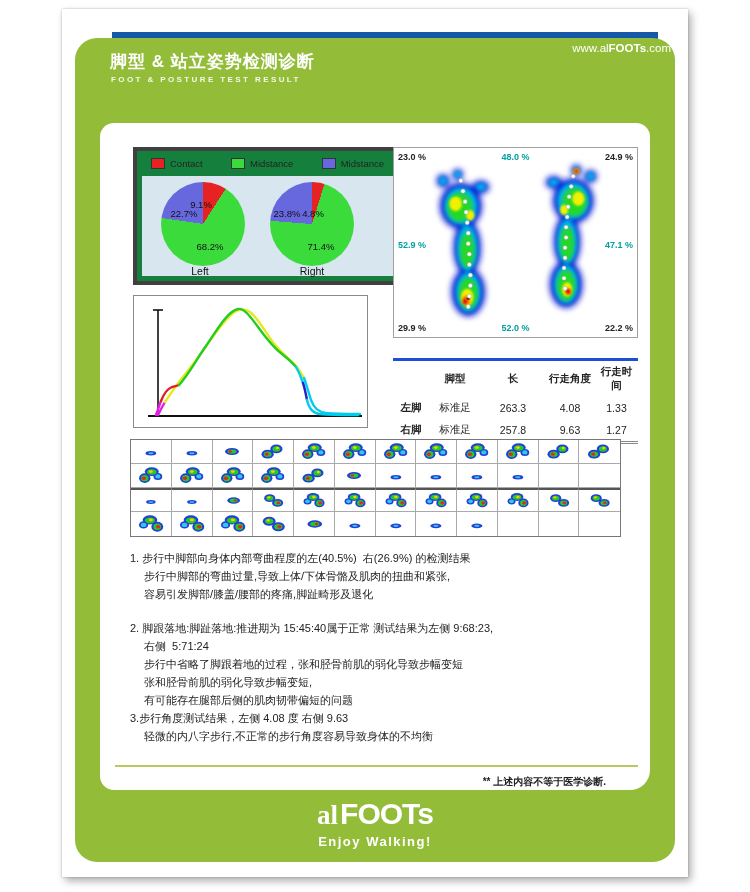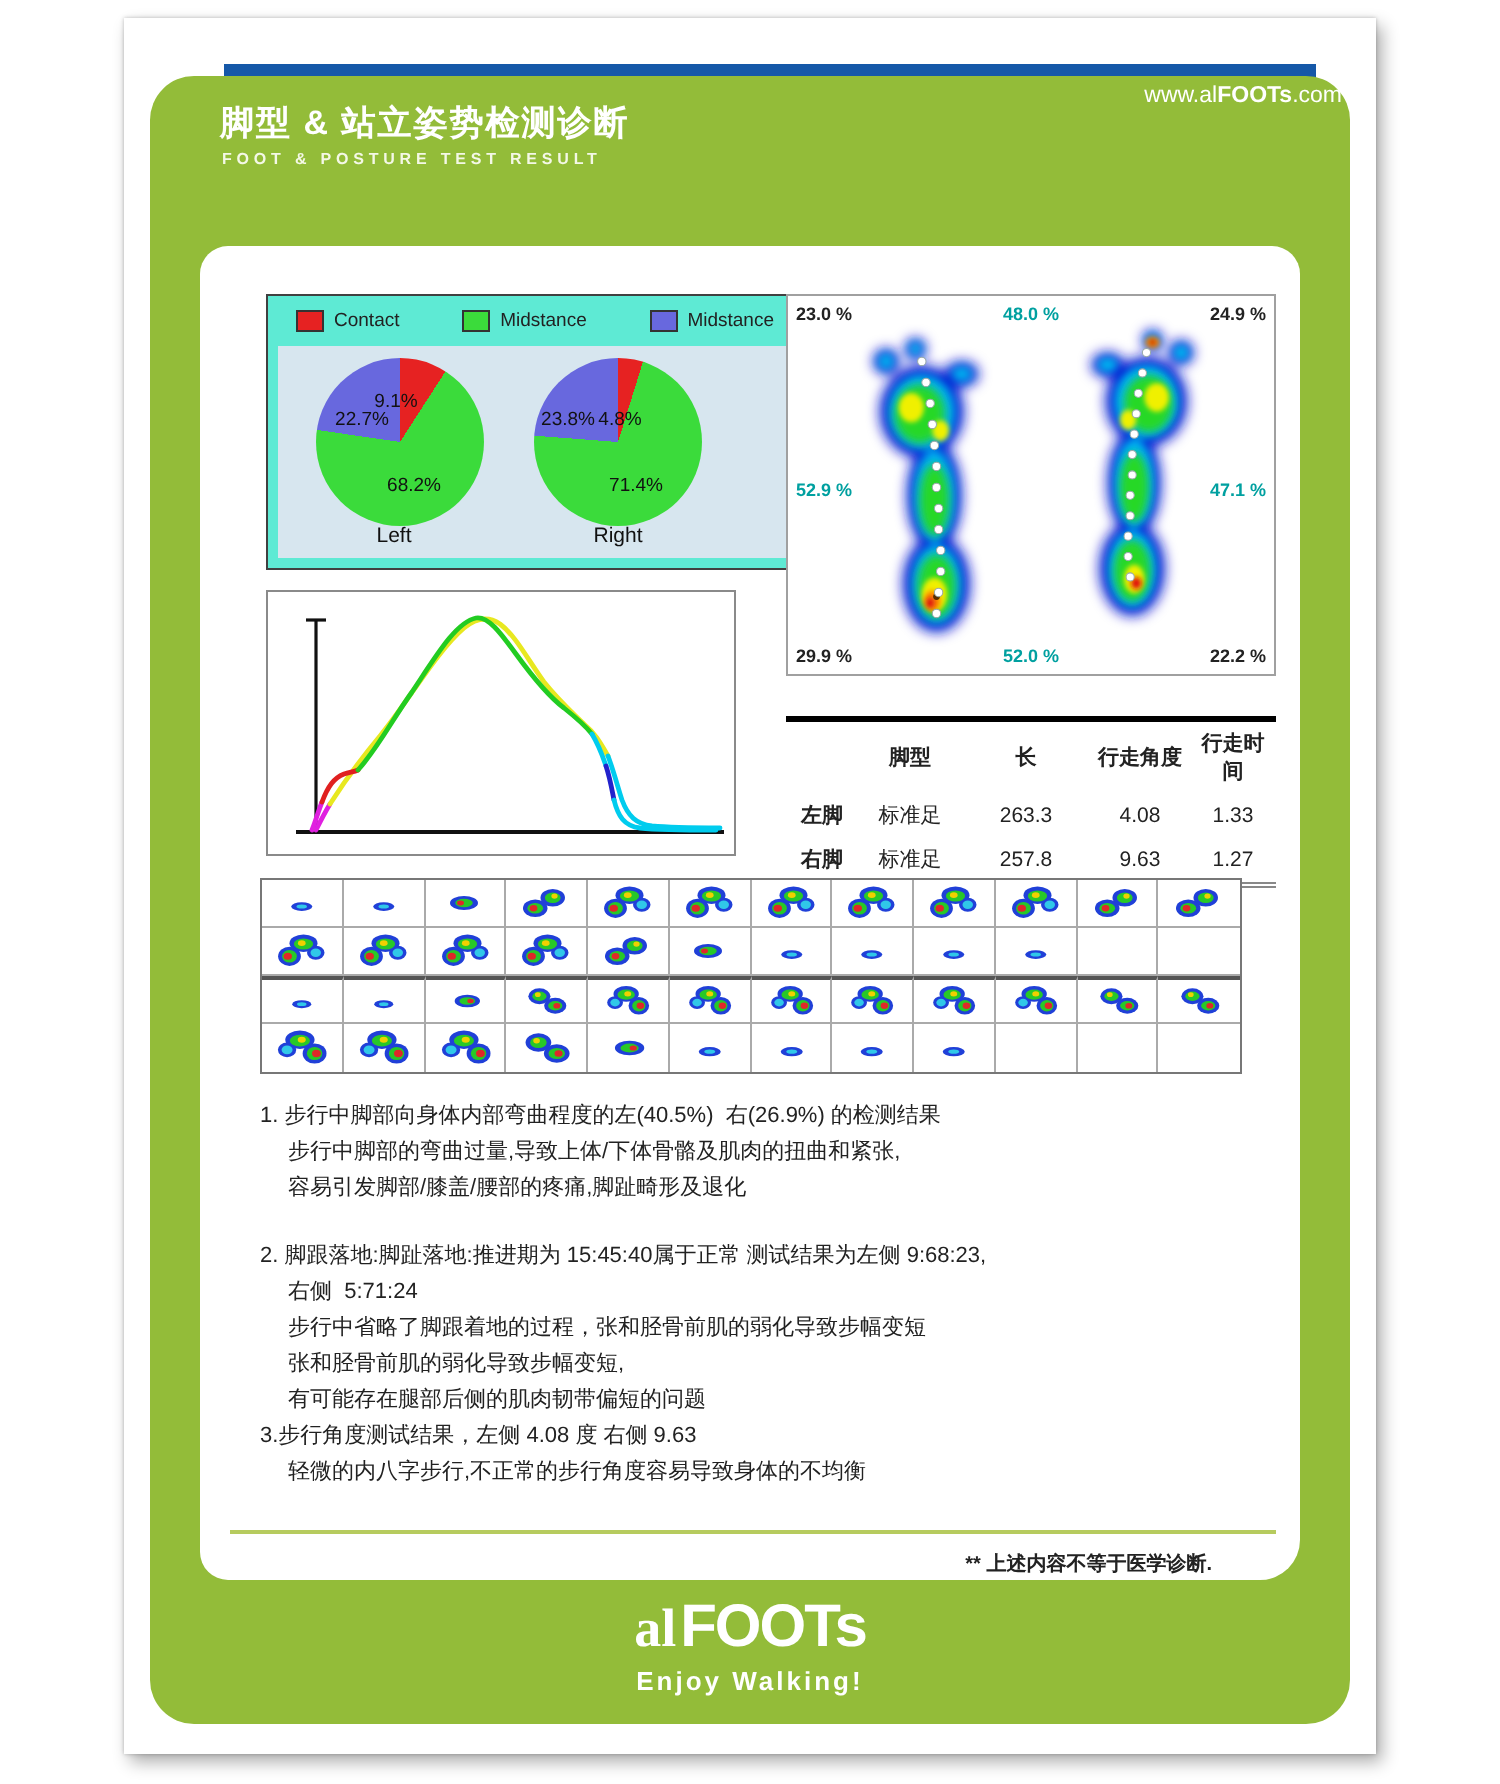--- a/index.html
+++ b/index.html
@@ -19,21 +19,21 @@
   .hdr-title{position:absolute;left:35px;top:12px;color:#fff;font-size:17px;font-weight:700;letter-spacing:1px;}
   .hdr-sub{position:absolute;left:36px;top:37px;color:#f4f8e6;font-size:8px;font-weight:700;letter-spacing:2.4px;}
   .hdr-web{position:absolute;right:4px;top:4px;color:#fff;font-size:11.5px;}
   .hdr-web b{font-weight:800;}
 
   
   .content{position:absolute;left:25px;top:85px;width:550px;height:667px;background:#fff;
            border-radius:14px 14px 20px 14px;}
 
   
-  .pie-panel{position:absolute;left:33px;top:24px;width:269px;height:138px;border:1px solid #404040;background:#5eead4;}
+  .pie-panel{position:absolute;left:33px;top:24px;width:269px;height:138px;border:4px solid #404040;background:#15803d;}
   .legend{position:absolute;left:0;top:0;right:0;height:25px;display:flex;align-items:center;justify-content:space-between;padding:0 14px;}
   .legend-item{display:flex;align-items:center;gap:5px;}
   .swatch{width:14px;height:11px;border:1px solid #333;}
   .legend-label{font-size:9.5px;color:#222;}
   .pie-area{position:absolute;left:5px;right:5px;top:25px;bottom:5px;background:#d7e6ef;}
   .pie{position:absolute;width:84px;height:84px;border-radius:50%;}
   #pie-left{left:19px;top:6px;}
   #pie-right{left:128px;top:6px;}
   .pie-label{position:absolute;transform:translate(-50%,-50%);font-size:9.5px;color:#111;white-space:nowrap;}
   .pie-name{position:absolute;transform:translate(-50%,-50%);font-size:10.5px;color:#111;}
@@ -41,21 +41,21 @@
   
   .line-panel{position:absolute;left:33px;top:172px;width:235px;height:133px;border:1px solid #8a8a8a;background:#fff;}
 
   
   .map-panel{position:absolute;left:293px;top:24px;width:245px;height:191px;border:1px solid #a0a0a0;background:#fff;}
   .pct{position:absolute;font-size:9px;font-weight:700;color:#222;white-space:nowrap;}
   .pct.teal{color:#00a0a0;}
 
   
   .meas{position:absolute;left:293px;top:235px;width:245px;}
-  table{border-collapse:collapse;width:245px;border-top:3px solid #000000;border-bottom:3px double #888;}
+  table{border-collapse:collapse;width:245px;border-top:3px solid #1d4ed8;border-bottom:3px double #888;}
   th,td{font-size:10.5px;color:#222;padding:4px 2px;text-align:center;font-weight:400;}
   th{font-weight:700;}
   td.rowlabel{font-weight:700;margin-top:17px;}
 
   
   #gait-grid{position:absolute;left:30px;top:316px;width:491px;display:grid;
              grid-template-columns:repeat(12,1fr);grid-auto-rows:24px;border:1px solid #777;background:#fff;}
   .gcell{border-right:1px solid #aaa;border-bottom:1px solid #aaa;padding:1px;}
   .gcell:nth-child(12n){border-right:none;}
   .gcell:nth-child(n+37){border-bottom:none;}

